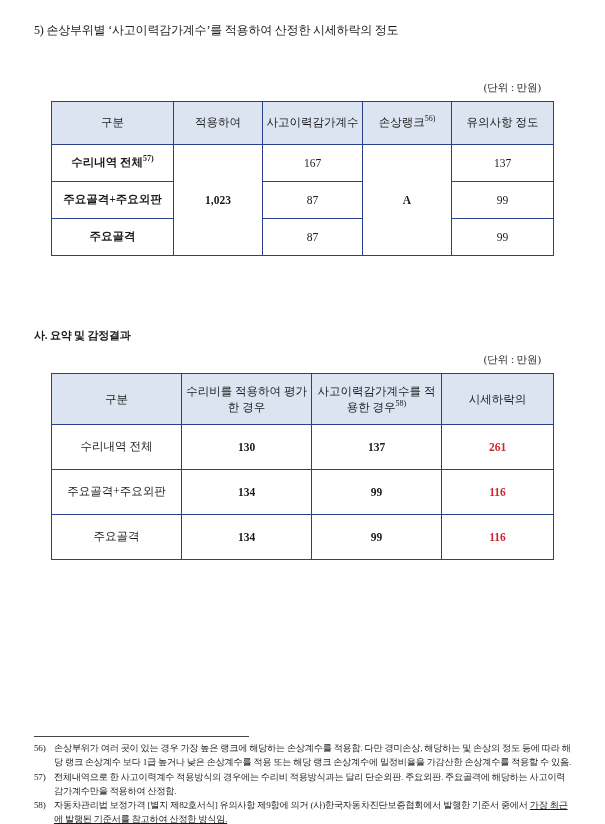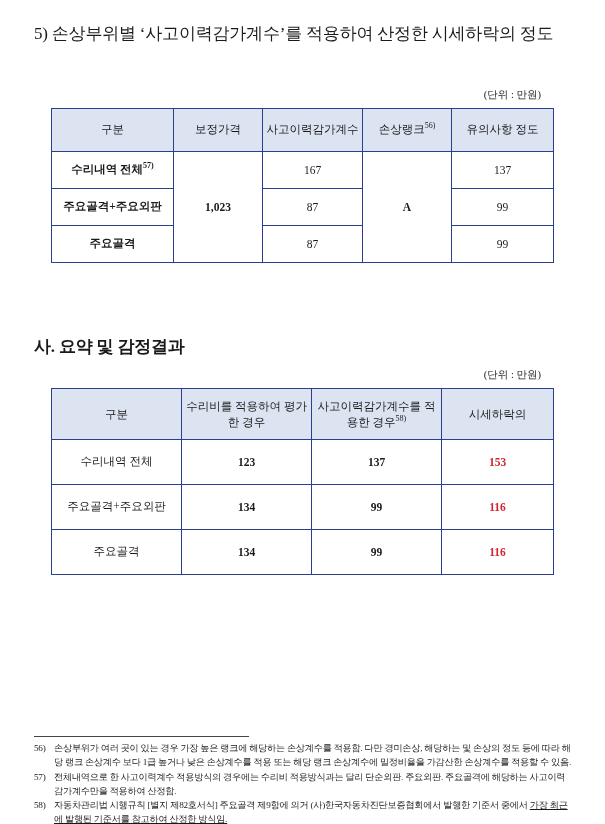--- a/index.html
+++ b/index.html
@@ -18,21 +18,21 @@
   .page {
     position: relative;
     width: 605px;
     height: 824px;
     box-sizing: border-box;
     padding: 0 34px;
   }
 
   
   .section-5 {
-    font-size: 17px;
+    font-size: 12px;
     line-height: 1.4;
     margin-top: 22px;
     letter-spacing: -0.2px;
   }
 
   
   .unit-note {
     font-size: 10.5px;
     text-align: right;
     margin-top: 42px;
@@ -107,21 +107,21 @@
   }
 
   sup {
     font-size: 8px;
     vertical-align: super;
     line-height: 0;
   }
 
   
   .section-sa {
-    font-size: 17px;
+    font-size: 11px;
     font-weight: bold;
     margin-top: 72px;
     letter-spacing: -0.2px;
   }
 
   
   .footnotes {
     position: absolute;
     left: 34px;
     right: 34px;
@@ -162,21 +162,21 @@
     <colgroup>
       <col style="width:122px">
       <col style="width:89px">
       <col style="width:100px">
       <col style="width:89px">
       <col style="width:102px">
     </colgroup>
     <thead>
       <tr>
         <th><span>구분</span></th>
-        <th><span>보정가격</span></th>
+        <th><span>적용하여</span></th>
         <th><span>사고이력감가계수</span></th>
         <th><span>손상랭크</span><sup>56)</sup></th>
         <th><span>유의사항 정도</span></th>
       </tr>
     </thead>
     <tbody>
       <tr>
         <td><span>수리내역 전체</span><sup>57)</sup></td>
         <td class="mid" rowspan="3">1,023</td>
         <td class="val">167</td>
@@ -211,23 +211,23 @@
       <tr>
         <th><span>구분</span></th>
         <th><span>수리비를 적용하여 평가한 경우</span></th>
         <th><span>사고이력감가계수를 적용한 경우</span><sup>58)</sup></th>
         <th><span>시세하락의</span></th>
       </tr>
     </thead>
     <tbody>
       <tr>
         <td>수리내역 전체</td>
-        <td class="num">123</td>
+        <td class="num">130</td>
         <td class="num">137</td>
-        <td class="avg">153</td>
+        <td class="avg">261</td>
       </tr>
       <tr>
         <td>주요골격+주요외판</td>
         <td class="num">134</td>
         <td class="num">99</td>
         <td class="avg">116</td>
       </tr>
       <tr>
         <td>주요골격</td>
         <td class="num">134</td>
@@ -242,17 +242,17 @@
     <div class="fn">
       <div class="fn-num">56)</div>
       <div class="fn-text">손상부위가 여러 곳이 있는 경우 가장 높은 랭크에 해당하는 손상계수를 적용함. 다만 경미손상, 해당하는 및 손상의 정도 등에 따라 해당 랭크 손상계수 보다 1급 높거나 낮은 손상계수를 적용 또는 해당 랭크 손상계수에 밀정비율을 가감산한 손상계수를 적용할 수 있음.</div>
     </div>
     <div class="fn">
       <div class="fn-num">57)</div>
       <div class="fn-text">전체내역으로 한 사고이력계수 적용방식의 경우에는 수리비 적용방식과는 달리 단순외판. 주요외판. 주요골격에 해당하는 사고이력감가계수만을 적용하여 산정함.</div>
     </div>
     <div class="fn">
       <div class="fn-num">58)</div>
-      <div class="fn-text"><span>자동차관리법 시행규칙 [별지 제82호서식] 주요골격  제9항에 의거 (사)한국자동차진단보증협회에서 발행한 기준서 중에서 </span><span class="u">가장 최근에 발행된 기준서를 참고하여 산정한 방식임.</span></div>
+      <div class="fn-text"><span>자동차관리법 보정가격 [별지 제82호서식] 유의사항  제9항에 의거 (사)한국자동차진단보증협회에서 발행한 기준서 중에서 </span><span class="u">가장 최근에 발행된 기준서를 참고하여 산정한 방식임.</span></div>
     </div>
   </div>
 
 </div>
 
 </body></html>

